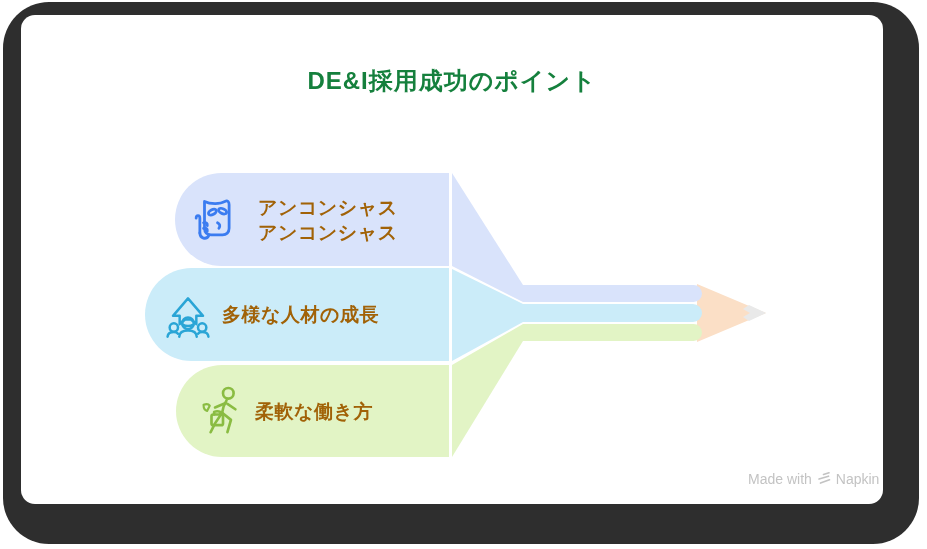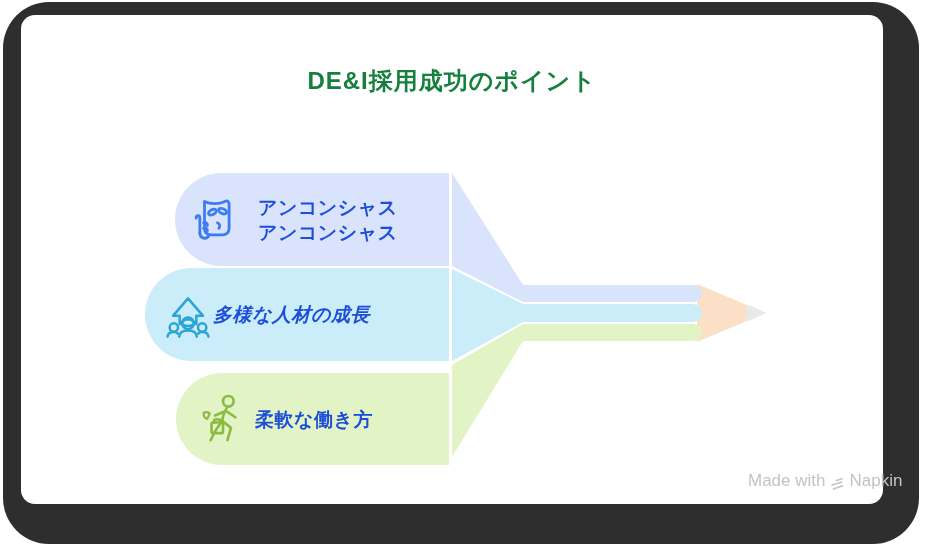--- a/index.html
+++ b/index.html
@@ -27,30 +27,30 @@
     border-radius:47px 0 0 47px;
   }
   .band-1{left:175px;top:173px;width:274px;height:93px;}
   .band-2{left:145px;top:268px;width:304px;height:93px;}
   .band-3{left:176px;top:365px;width:273px;height:92px;}
   .band-icon{flex:0 0 auto;display:block;}
   .band-1 .band-icon{margin-left:10px;width:52px;height:56px;}
   .band-2 .band-icon{margin-left:18px;width:50px;height:56px;}
   .band-3 .band-icon{margin-left:24px;width:46px;height:56px;}
   .band-label{
-    font-size:19px;font-weight:bold;color:#1d4ed8;line-height:25px;
+    font-size:19px;font-weight:bold;color:#a16207;line-height:25px;
     letter-spacing:0.5px;white-space:nowrap;
   }
   .band-1 .band-label{margin-left:21px;}
-  .band-2 .band-label{font-style:italic;}
+  .band-2 .band-label{margin-left:9px;}
   .band-3 .band-label{margin-left:9px;}
   .watermark{
     position:absolute;left:748px;top:471px;z-index:4;
-    display:flex;align-items:flex-end;gap:5px;
-    font-size:17px;color:#c3c3c3;
+    display:flex;align-items:flex-start;gap:5px;
+    font-size:14px;color:#c3c3c3;
   }
   .watermark svg{display:block;}
 </style>
 </head>
 <body>
 
 <div class="canvas">
 
   <div class="frame"></div>
   <div class="card"></div>
@@ -98,21 +98,21 @@
       <circle cx="13" cy="45" r="5"></circle>
       <path d="M5.5,56 Q6,50.5 13,50.5 Q16.5,50.5 18,52.5"></path>
       <circle cx="47" cy="45" r="5"></circle>
       <path d="M42,52.5 Q43.5,50.5 47,50.5 Q54,50.5 54.5,56"></path>
     </svg>
     <div class="band-label">
       <div>多様な人材の成長</div>
     </div>
   </div>
 
-  <div class="band band-3" style="background: rgb(226, 244, 197); margin-top: 8px;">
+  <div class="band band-3" style="background: rgb(226, 244, 197);">
     <svg class="band-icon" viewBox="0 0 52 58" fill="none" stroke="#8abc42" stroke-width="3" stroke-linecap="round" stroke-linejoin="round">
       <circle cx="32" cy="9" r="6"></circle>
       <path d="M30,17 C27,22 25.5,27 25,31"></path>
       <path d="M29,20 L17,25"></path>
       <path d="M31,21 L40,27"></path>
       <path d="M25,31 L35,39 L31,53"></path>
       <path d="M25,31 L17,43 L12,53"></path>
       <rect x="13" y="33" width="13" height="12" rx="2"></rect>
       <path d="M16,33 L16,30 Q19.5,28.5 23,30 L23,33"></path>
       <path d="M4,22 Q9,20 11,23 L8,29 Q4,28 4,22 Z" stroke-width="2.4"></path>

